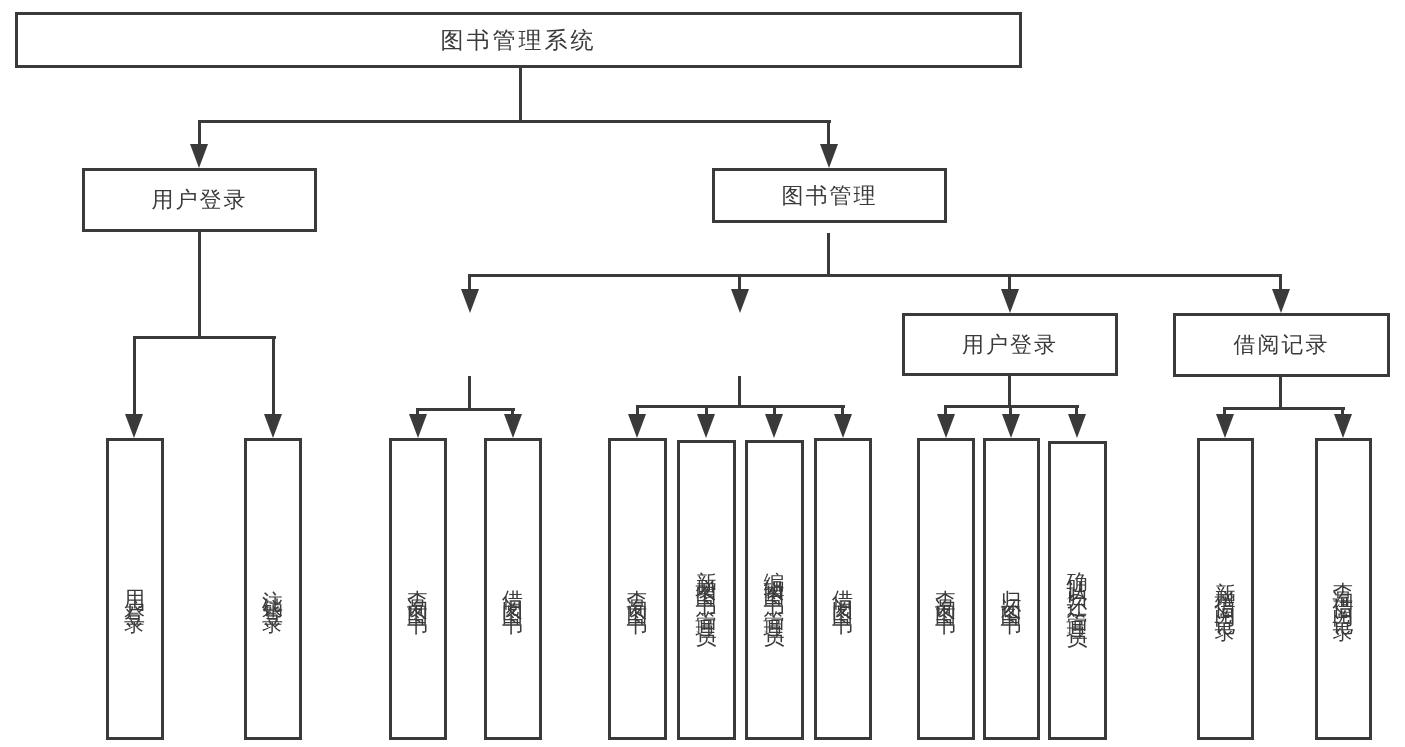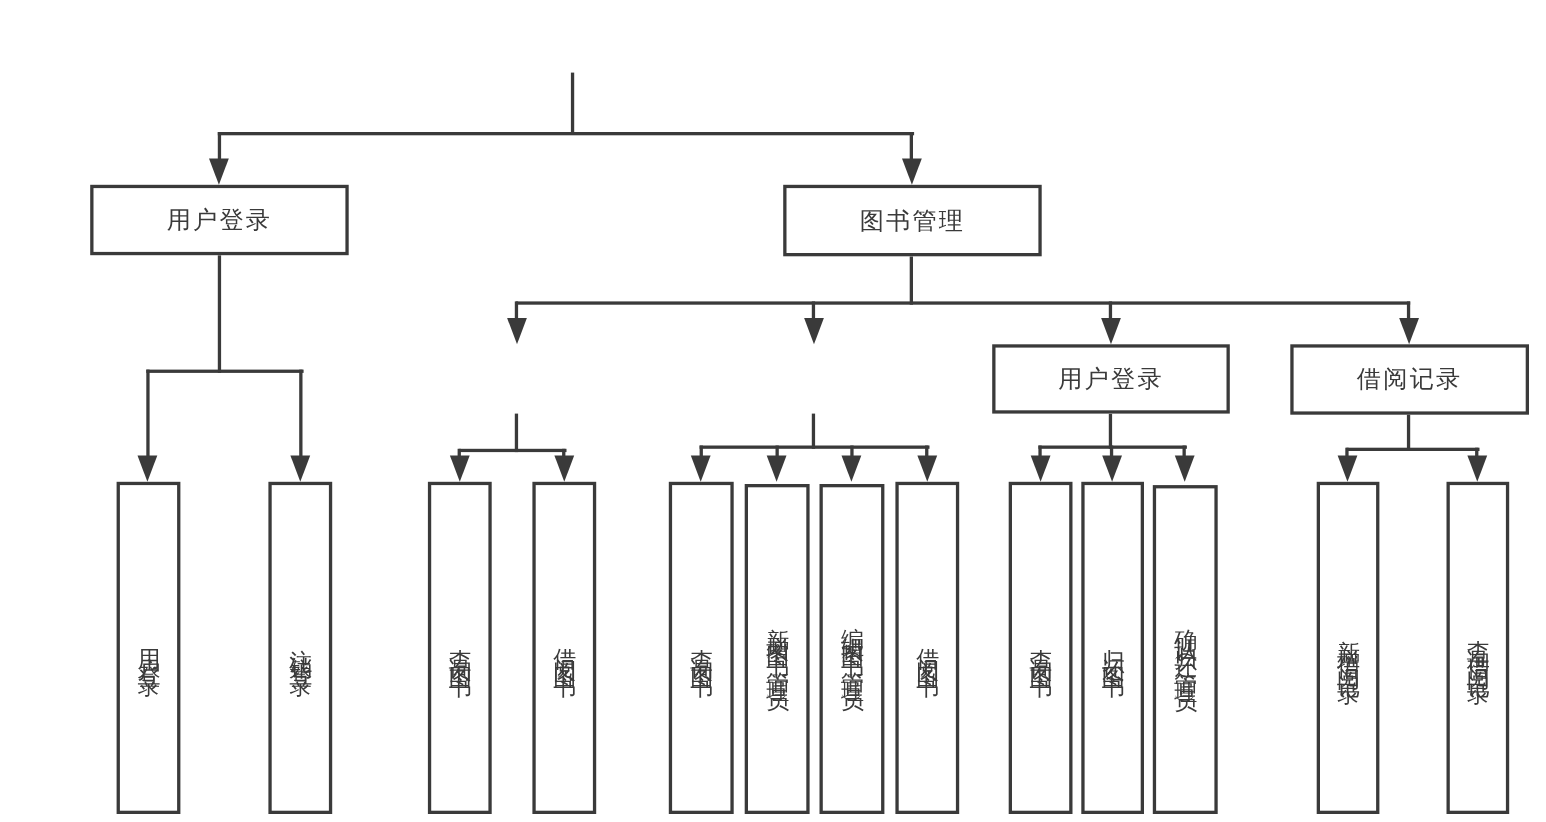--- a/index.html
+++ b/index.html
@@ -86,24 +86,25 @@
   <div class="hline" style="left:944px;top:405px;width:135px;"></div>
   <div class="vline" style="left:944px;top:405px;height:12px;"></div>
   <div class="vline" style="left:1009px;top:405px;height:12px;"></div>
   <div class="vline" style="left:1075px;top:405px;height:12px;"></div>
 
   <div class="vline" style="left:1279px;top:376px;height:34px;"></div>
   <div class="hline" style="left:1224px;top:407px;width:121px;"></div>
   <div class="vline" style="left:1223px;top:407px;height:10px;"></div>
   <div class="vline" style="left:1341px;top:407px;height:10px;"></div>
 
+  <div class="box hbox rootbox" style="left:15px;top:12px;width:1007px;height:56px;">图书管理系统</div>
 
   <div class="box hbox" style="left:82px;top:168px;width:235px;height:64px;">用户登录</div>
 
-  <div class="box hbox" style="left:712px;top:168px;width:235px;height:65px;">图书管理</div>
+  <div class="box hbox" style="left:712px;top:168px;width:235px;height:55px;">图书管理</div>
 
 
 
   <div class="box hbox" style="left:902px;top:313px;width:216px;height:63px;">用户登录</div>
 
   <div class="box hbox" style="left:1173px;top:313px;width:217px;height:64px;">借阅记录</div>
 
   <div class="box vbox" style="left:106px;top:438px;width:58px;height:302px;">用户登录</div>
   <div class="box vbox" style="left:244px;top:438px;width:58px;height:302px;">注销登录</div>
 

